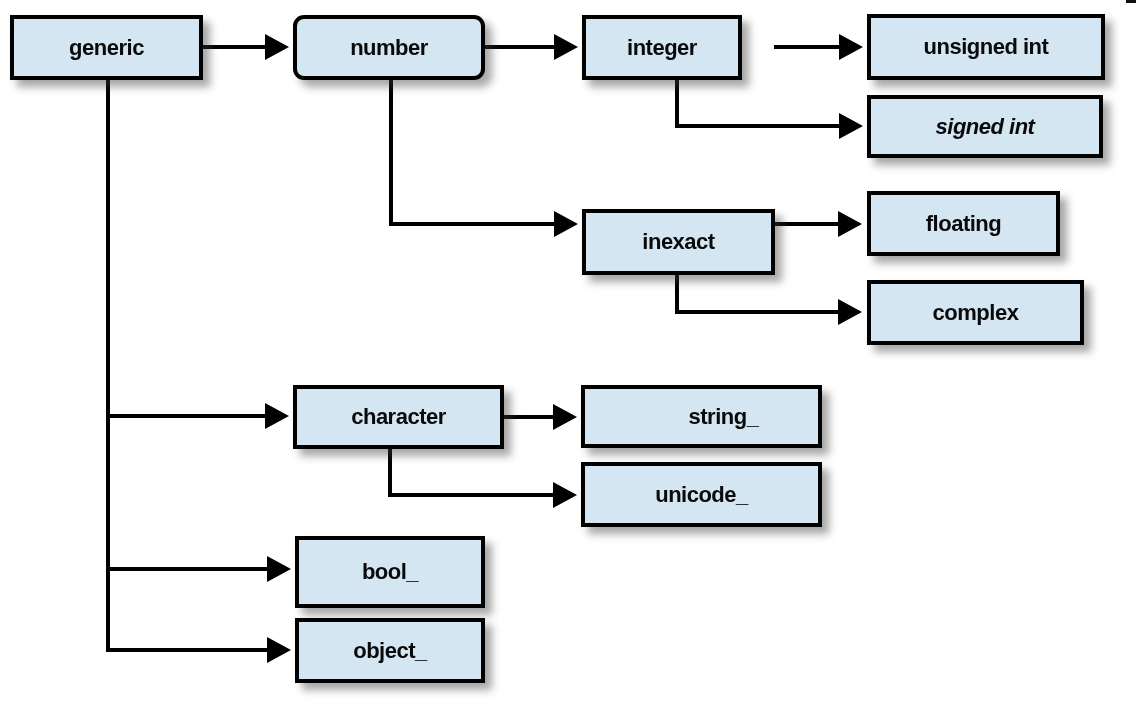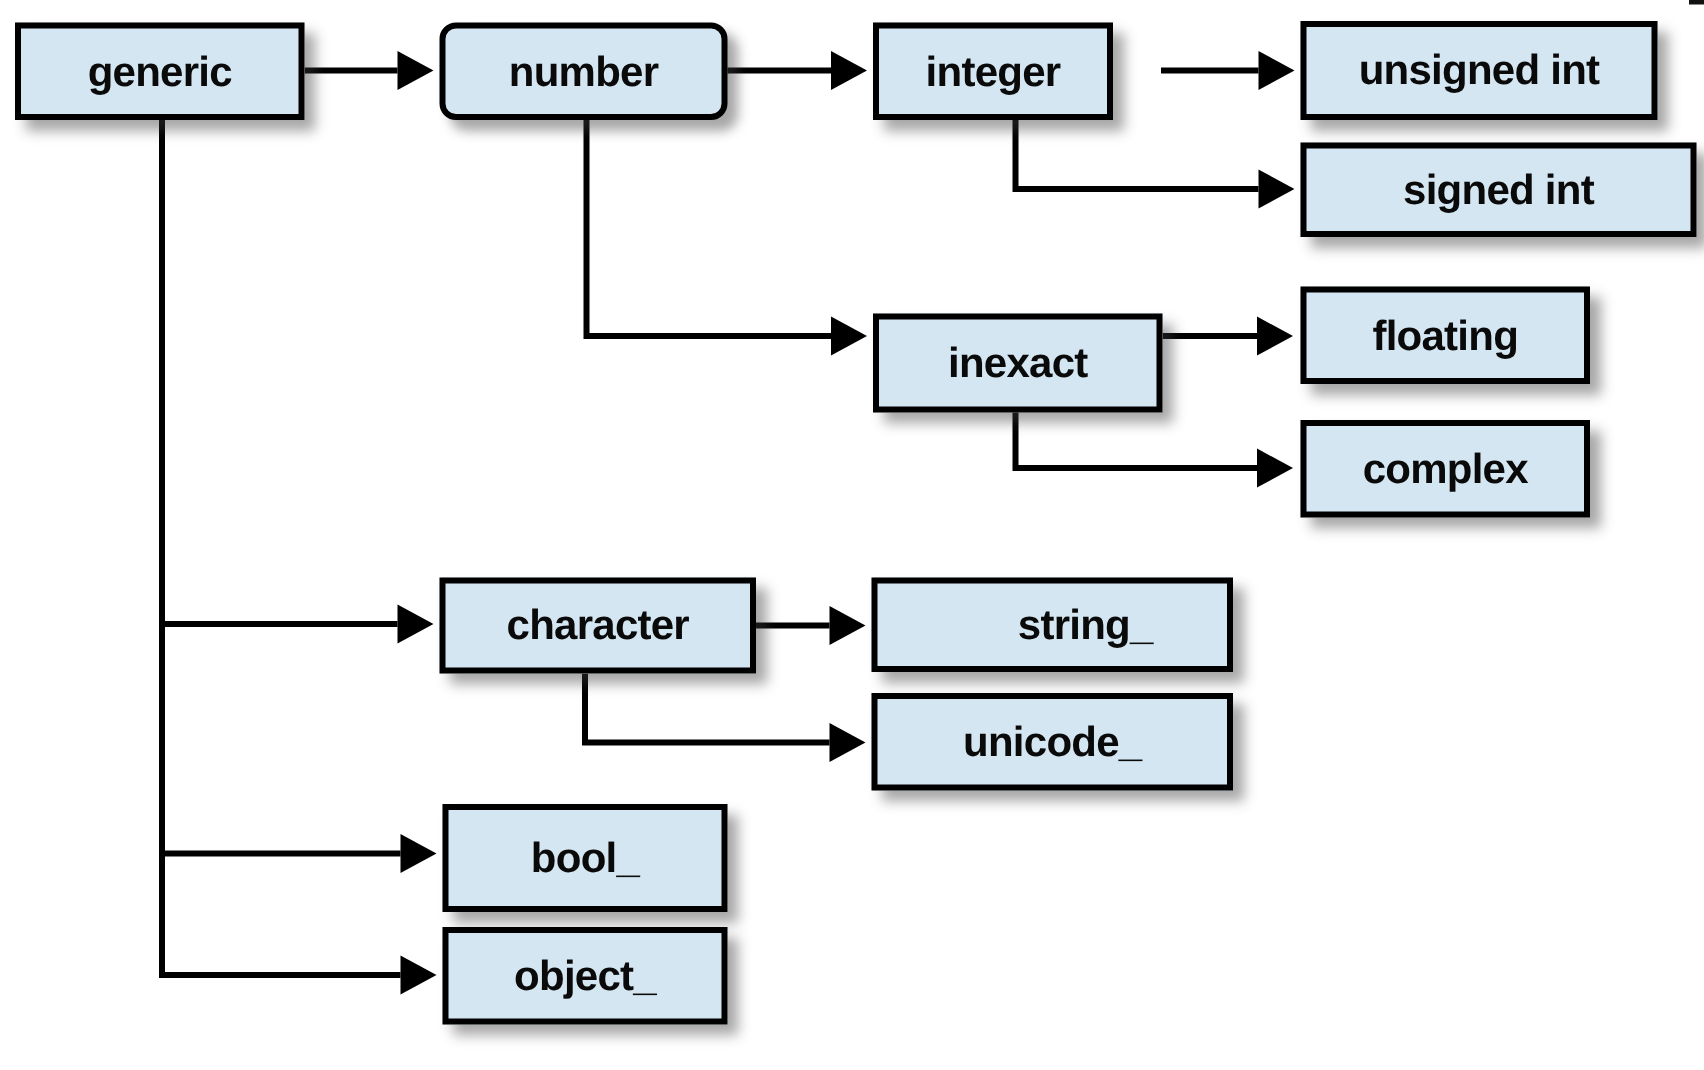--- a/index.html
+++ b/index.html
@@ -38,21 +38,21 @@
     box-sizing: border-box;
     background: #d4e6f2;
     border: 4px solid #000000;
     box-shadow: 7px 7px 8px rgba(60, 60, 60, 0.45);
     display: flex;
     align-items: center;
     justify-content: center;
   }
   .node span {
     font-weight: bold;
-    font-size: 28px;
+    font-size: 22px;
     letter-spacing: -0.5px;
     color: #0a0a0a;
     white-space: nowrap;
   }
   .corner-artifact {
     position: absolute;
     top: 0;
     right: 0;
     width: 10px;
     height: 3px;
@@ -95,30 +95,30 @@
       </div>
       <div class="node" style="left: 293px; top: 15px; width: 192px; height: 65px; border-radius: 11px;">
         <span>number</span>
       </div>
       <div class="node" style="left: 582px; top: 15px; width: 160px; height: 65px;">
         <span>integer</span>
       </div>
       <div class="node" style="left: 867px; top: 14px; width: 238px; height: 66px;">
         <span>unsigned int</span>
       </div>
-      <div class="node" style="left: 867px; top: 95px; width: 264px; height: 63px;">
+      <div class="node" style="left: 867px; top: 95px; width: 236px; height: 63px; font-style: italic;">
         <span>signed int</span>
       </div>
       <div class="node" style="left: 582px; top: 209px; width: 193px; height: 66px;">
         <span>inexact</span>
       </div>
       <div class="node" style="left: 867px; top: 191px; width: 193px; height: 65px;">
         <span>floating</span>
       </div>
-      <div class="node" style="left: 867px; top: 280px; width: 193px; height: 65px;">
+      <div class="node" style="left: 867px; top: 280px; width: 217px; height: 65px;">
         <span>complex</span>
       </div>
       <div class="node" style="left: 293px; top: 385px; width: 211px; height: 64px;">
         <span>character</span>
       </div>
       <div class="node" style="left: 581px; top: 385px; width: 241px; height: 63px; padding-left: 44px;">
         <span>string_</span>
       </div>
       <div class="node" style="left: 581px; top: 462px; width: 241px; height: 65px;">
         <span>unicode_</span>

